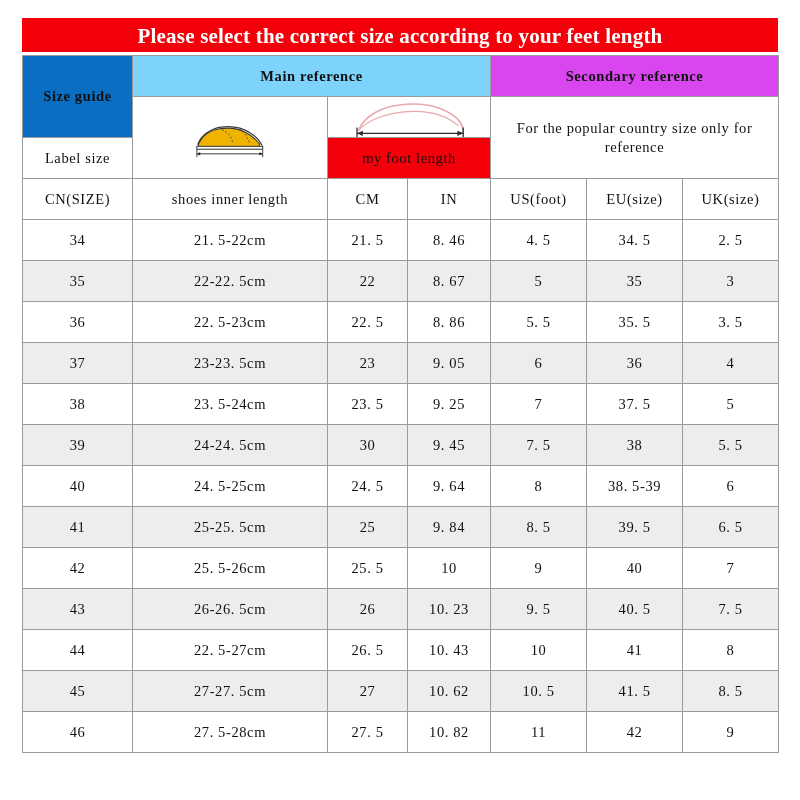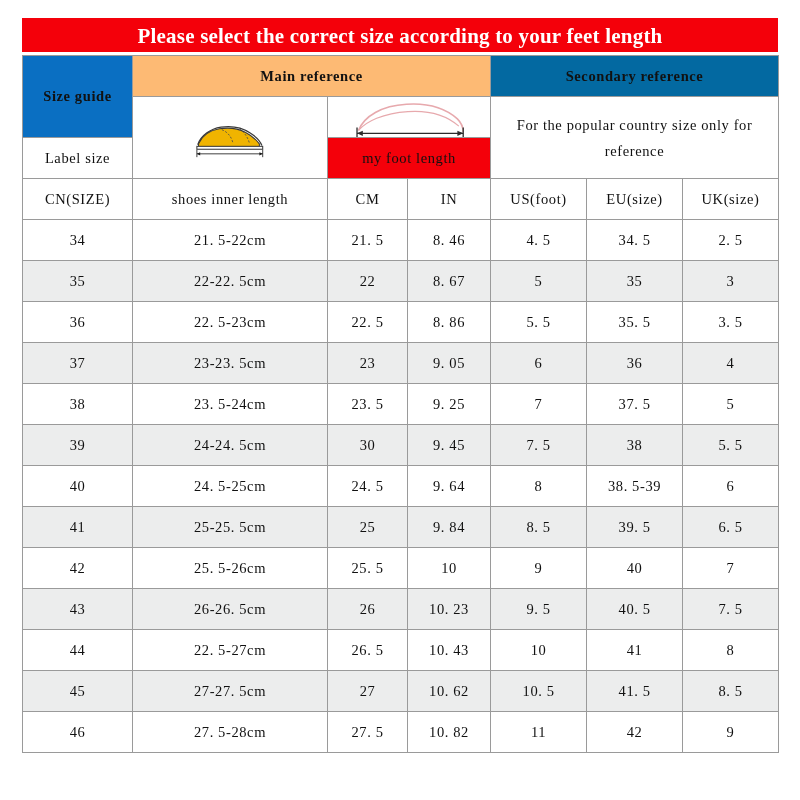--- a/index.html
+++ b/index.html
@@ -61,35 +61,35 @@
 
   
   .cell-sizeguide {
     background: #0a6fc2;
     color: #ffffff;
     font-size: 20px;
     font-weight: bold;
     letter-spacing: 0.5px;
   }
   .cell-mainref {
-    background: #fdba74;
+    background: #7dd3fc;
     color: #ffffff;
     font-size: 21px;
     font-weight: bold;
   }
   .cell-secondref {
-    background: #0369a1;
+    background: #d946ef;
     color: #111111;
     font-size: 17px;
     font-weight: bold;
     margin-left: 24px;
   }
   .cell-note {
     font-size: 15px;
-    line-height: 26px;
+    line-height: 19px;
     padding: 4px 8px;
     letter-spacing: 0.4px;
   }
   .cell-label {
     font-size: 16px;
     letter-spacing: 1px;
   }
   .cell-myfoot {
     background: #f4000a;
     color: #ffffff;

